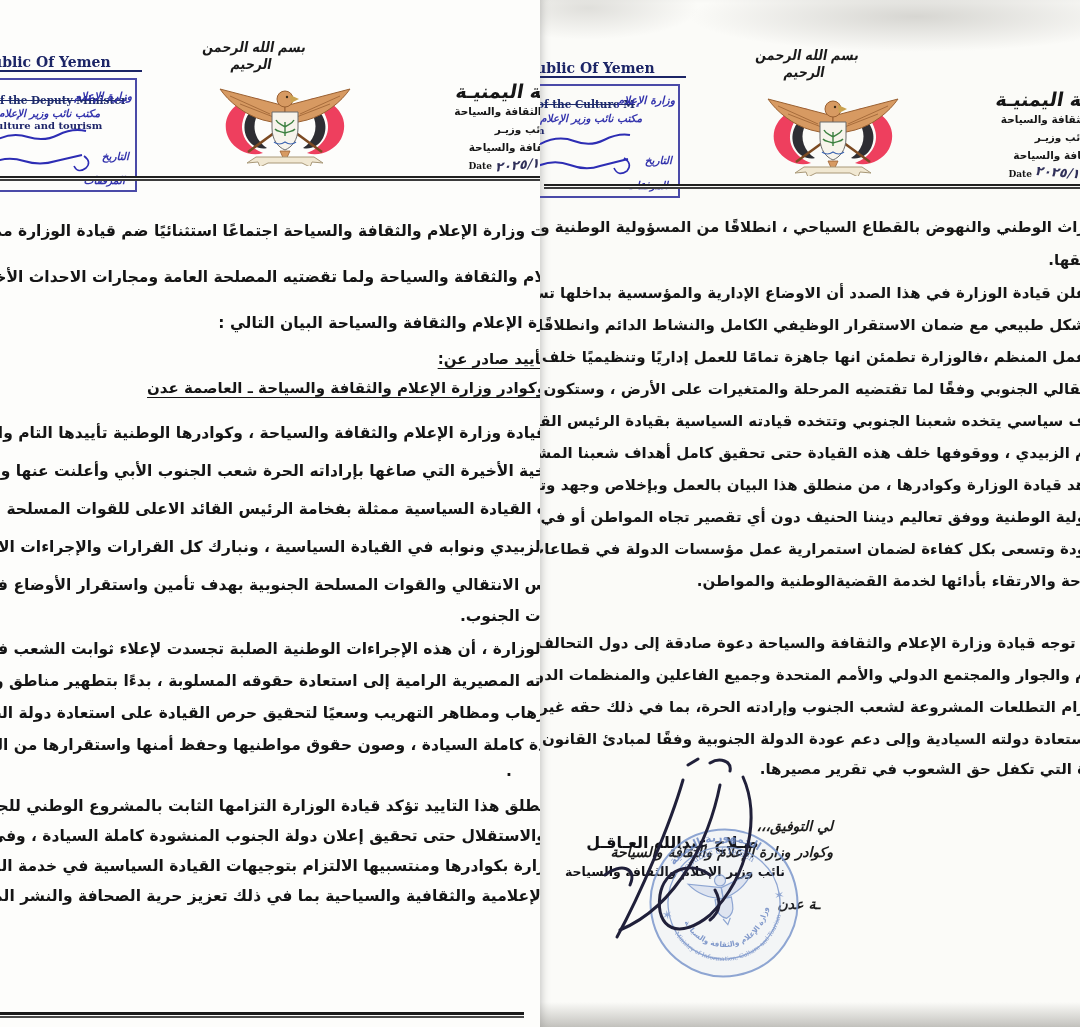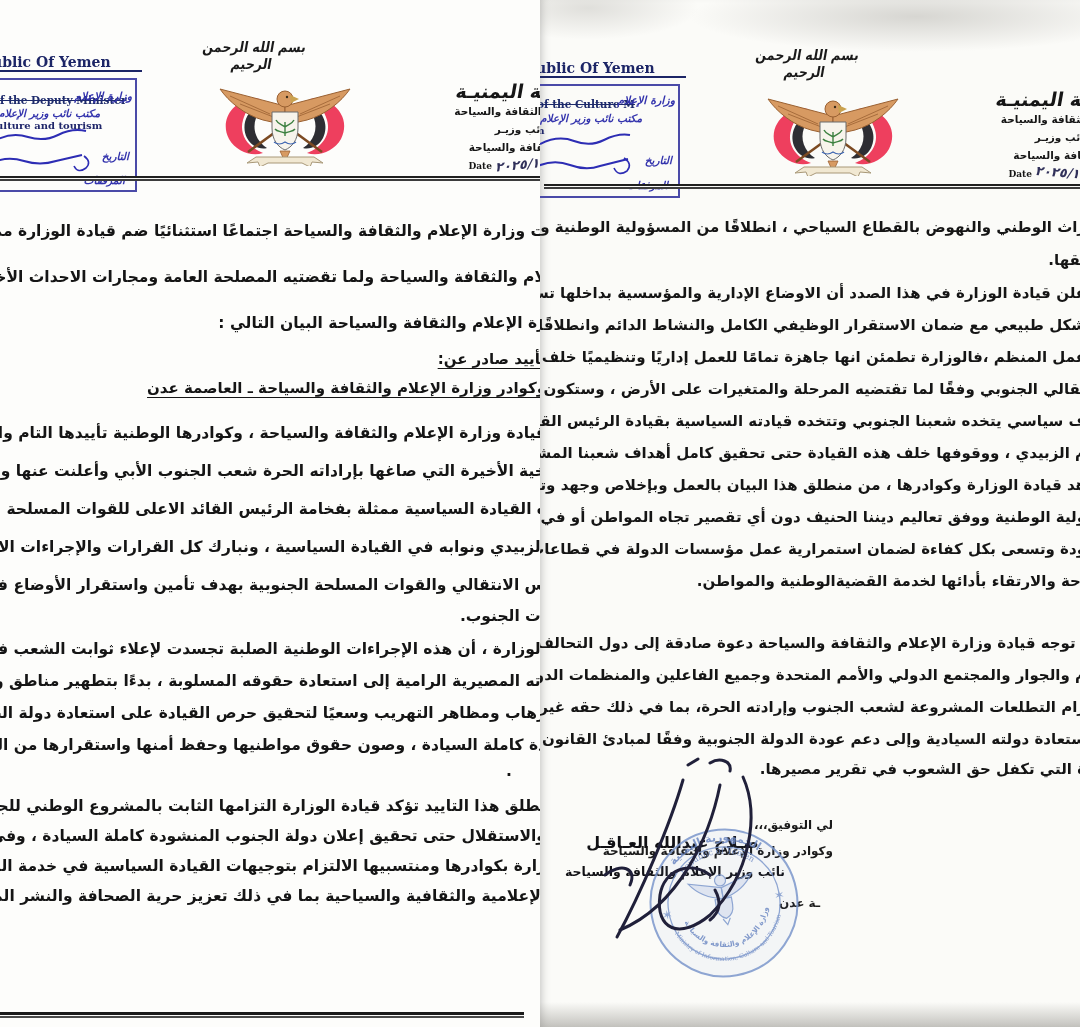--- a/index.html
+++ b/index.html
@@ -21,21 +21,21 @@
   .cbox{position:absolute;border:2px solid #4a4aa8;background:transparent;}
   .blue{color:#3434ad;font-style:italic;}
   .serif{font-family:"DejaVu Serif",serif;}
   .lh{position:absolute;right:-8px;width:160px;text-align:right;direction:rtl;color:#161616;}
   .lh .cal{font-size:19px;font-weight:bold;transform:skewX(-10deg);display:inline-block;}
   .lh .row{font-size:10.5px;font-weight:bold;line-height:18px;}
   .hand{color:#31315a;font-weight:bold;display:inline-block;}
   .bism{position:absolute;font-weight:bold;font-size:12.5px;color:#1a1a1a;text-align:center;
         transform:skewX(-10deg) scaleY(1.15);direction:rtl;}
   .closing{position:absolute;direction:rtl;white-space:nowrap;font-weight:bold;
-           font-size:12px;color:#1b1b1b;}
+           font-size:14px;color:#1b1b1b;font-style:italic;}
   .sigtext{position:absolute;direction:rtl;text-align:center;font-weight:bold;color:#101014;}
   .blotch{position:absolute;pointer-events:none;}
 </style>
 </head>
 <body>
 
 <div id="shot">
 
   <div class="page" id="pageL">
 

